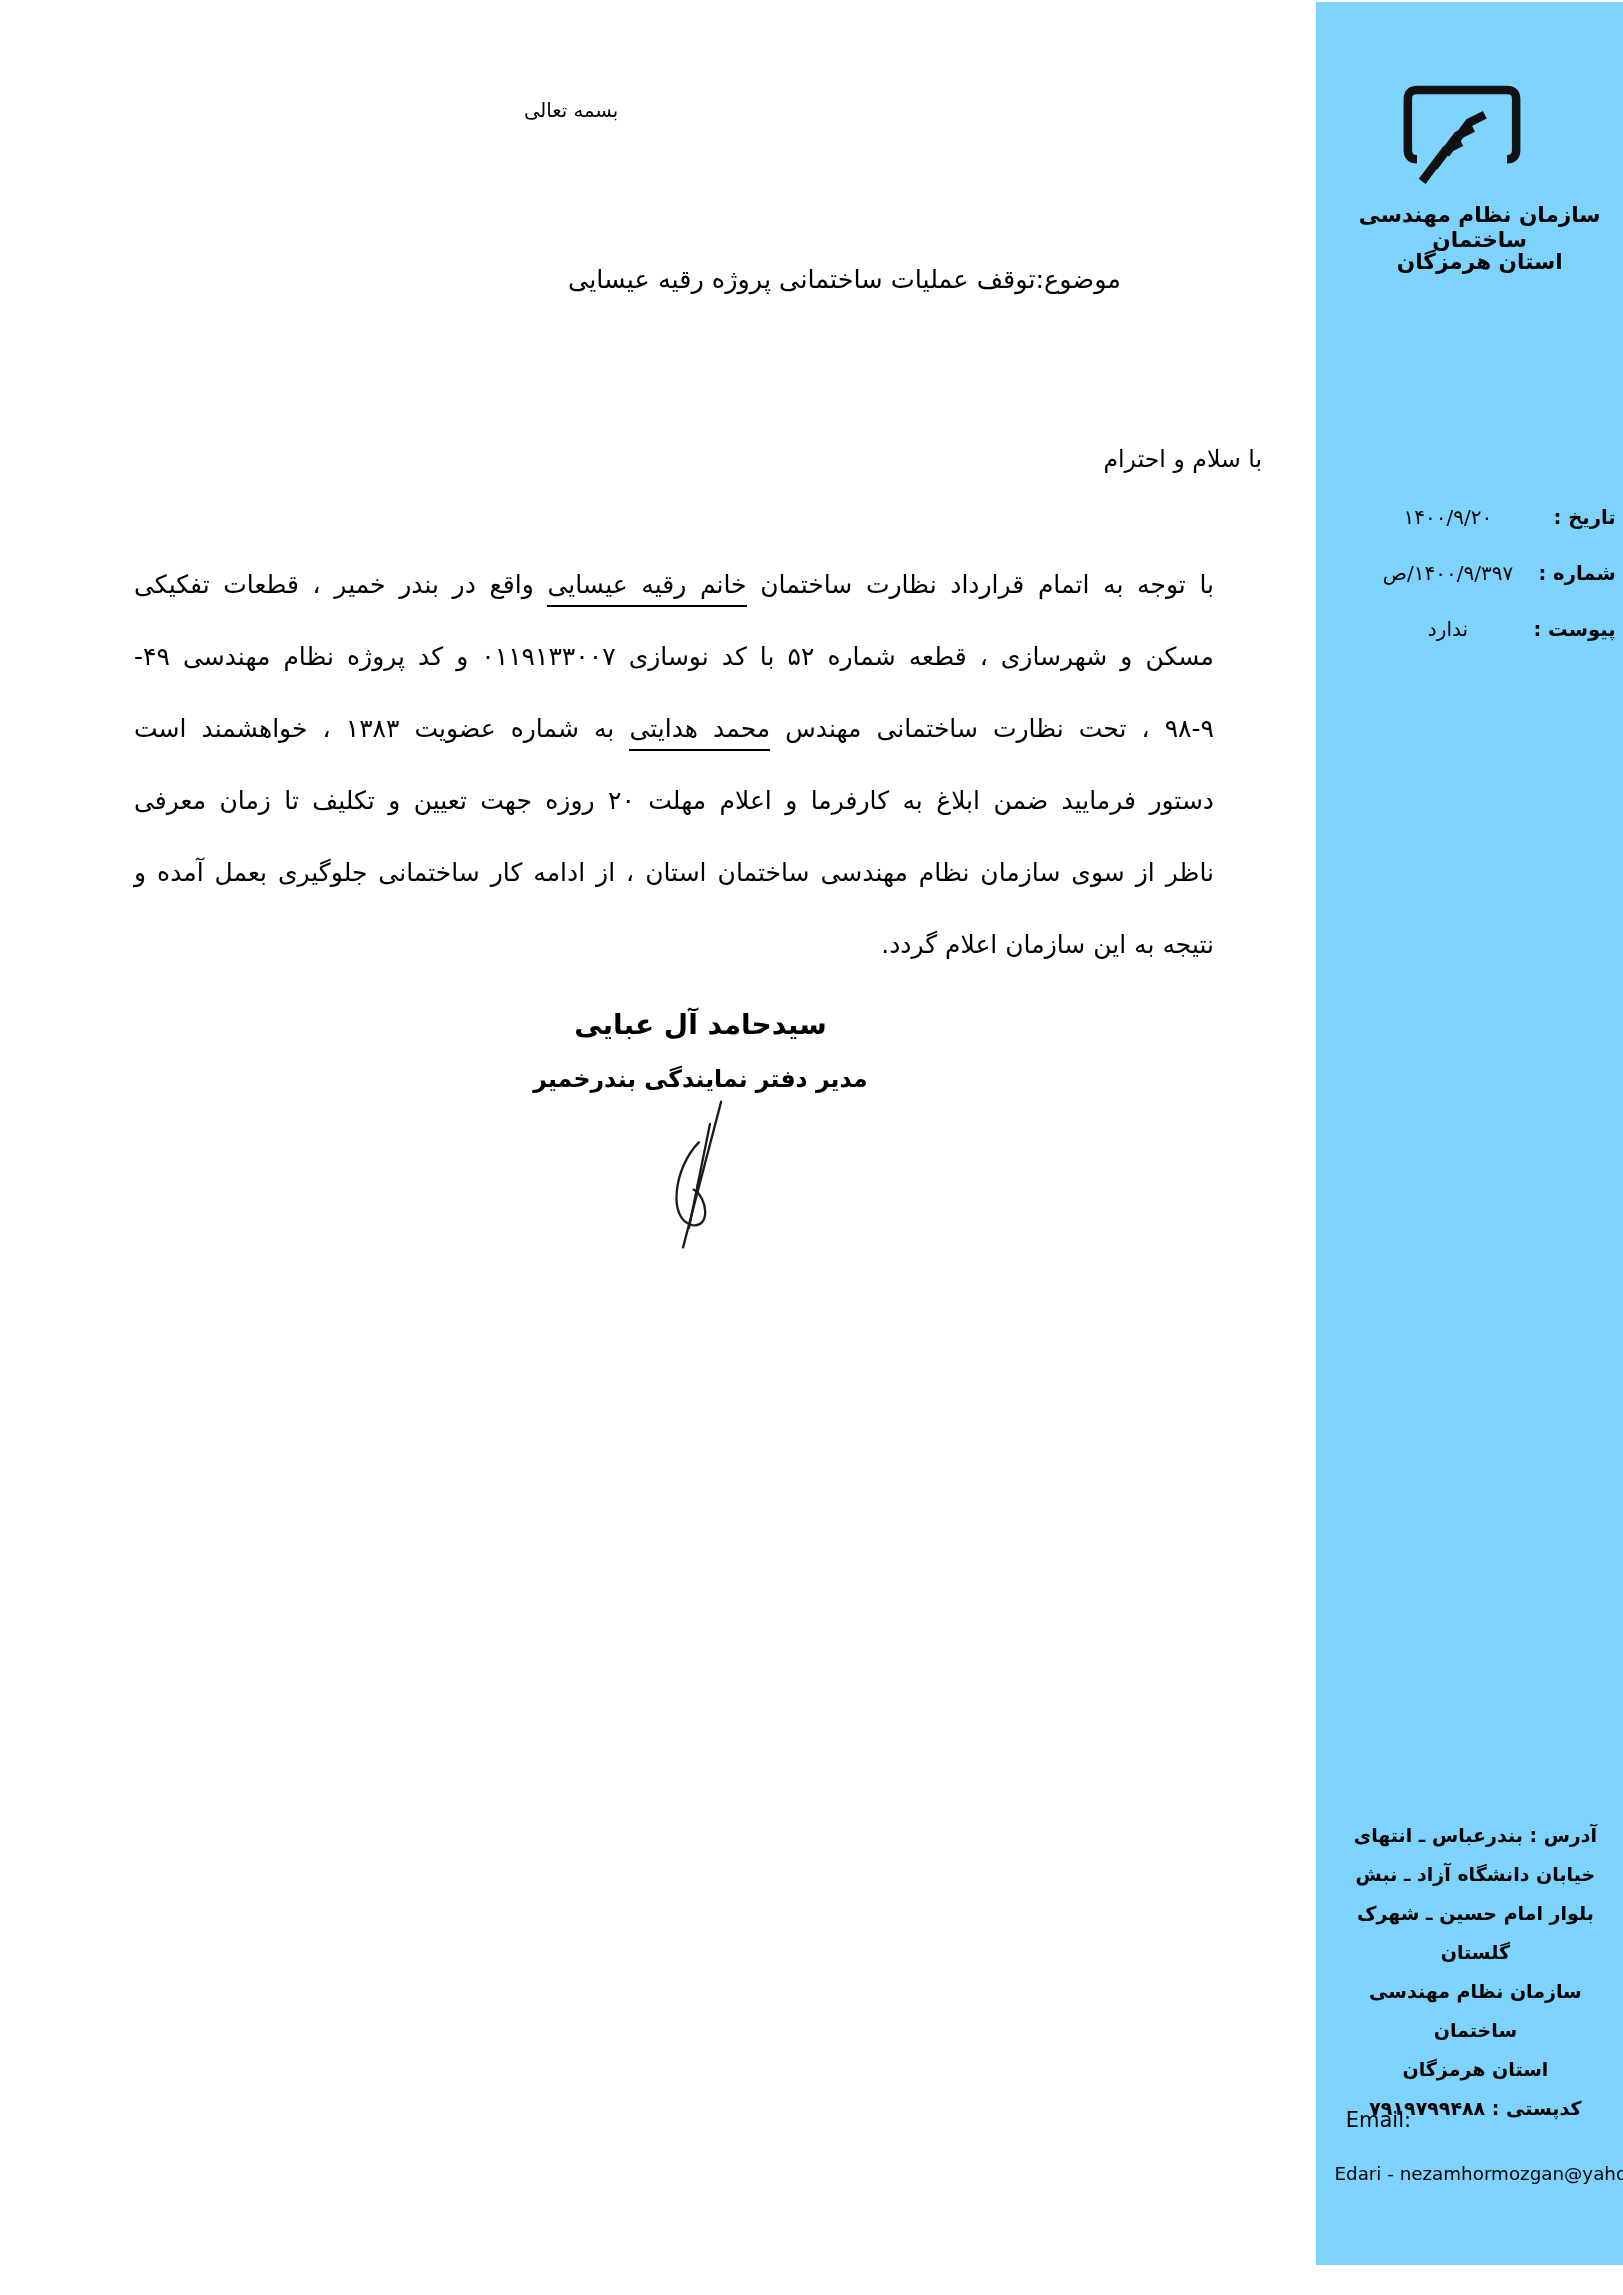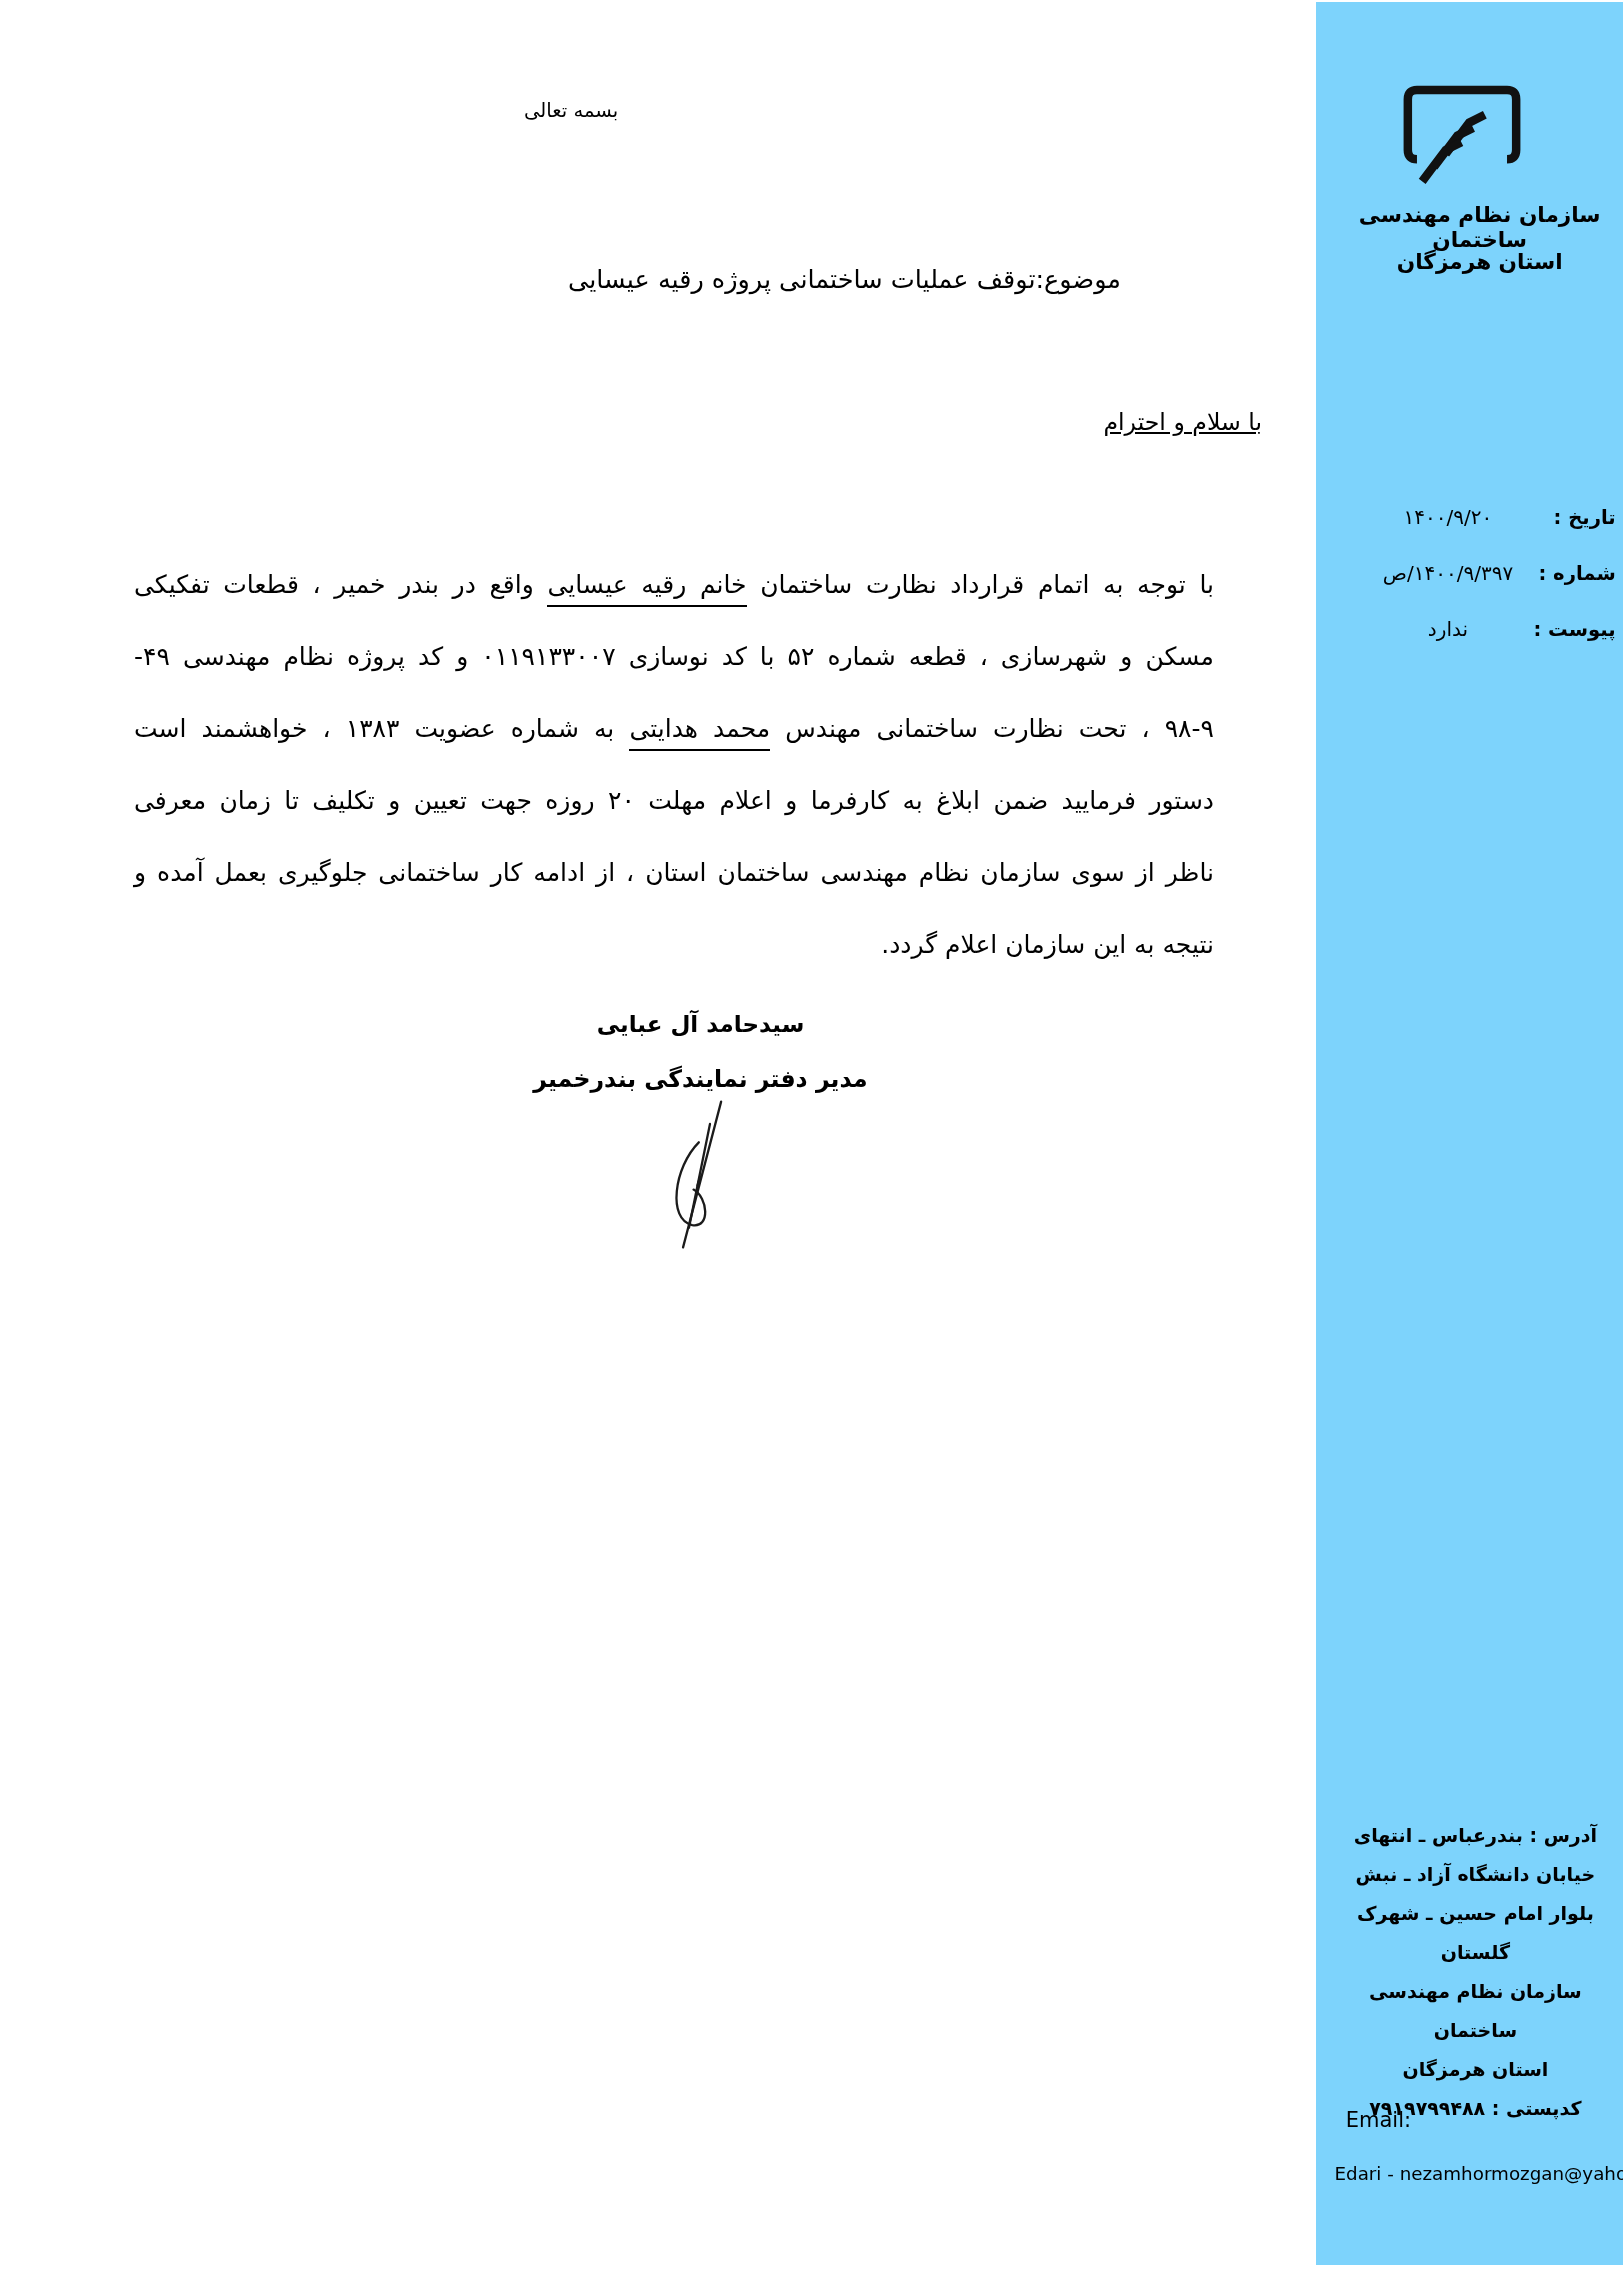--- a/index.html
+++ b/index.html
@@ -41,24 +41,23 @@
   }
   .addressee .l2 {
     margin-top: 21px;
     font-size: 25.5px;
     font-weight: normal;
     line-height: 35px;
   }
   .salutation {
     position: absolute;
     right: 393px;
-    top: 408px;
+    top: 445px;
     font-size: 23.6px;
     direction: rtl;
-    text-decoration: underline;
   }
   .letter-body {
     position: absolute;
     left: 134px;
     top: 549px;
     width: 1080px;
     direction: rtl;
     font-size: 25px;
   }
   .bline {
@@ -77,21 +76,21 @@
   }
   .sig-block {
     position: absolute;
     left: 452px;
     top: 1007px;
     width: 497px;
     text-align: center;
     direction: rtl;
   }
   .sig-name {
-    font-size: 23px;
+    font-size: 28px;
     font-weight: bold;
     line-height: 35px;
   }
   .sig-title {
     margin-top: 19.6px;
     font-size: 23.6px;
     font-weight: bold;
     line-height: 34px;
   }
   .sig-scribble {

